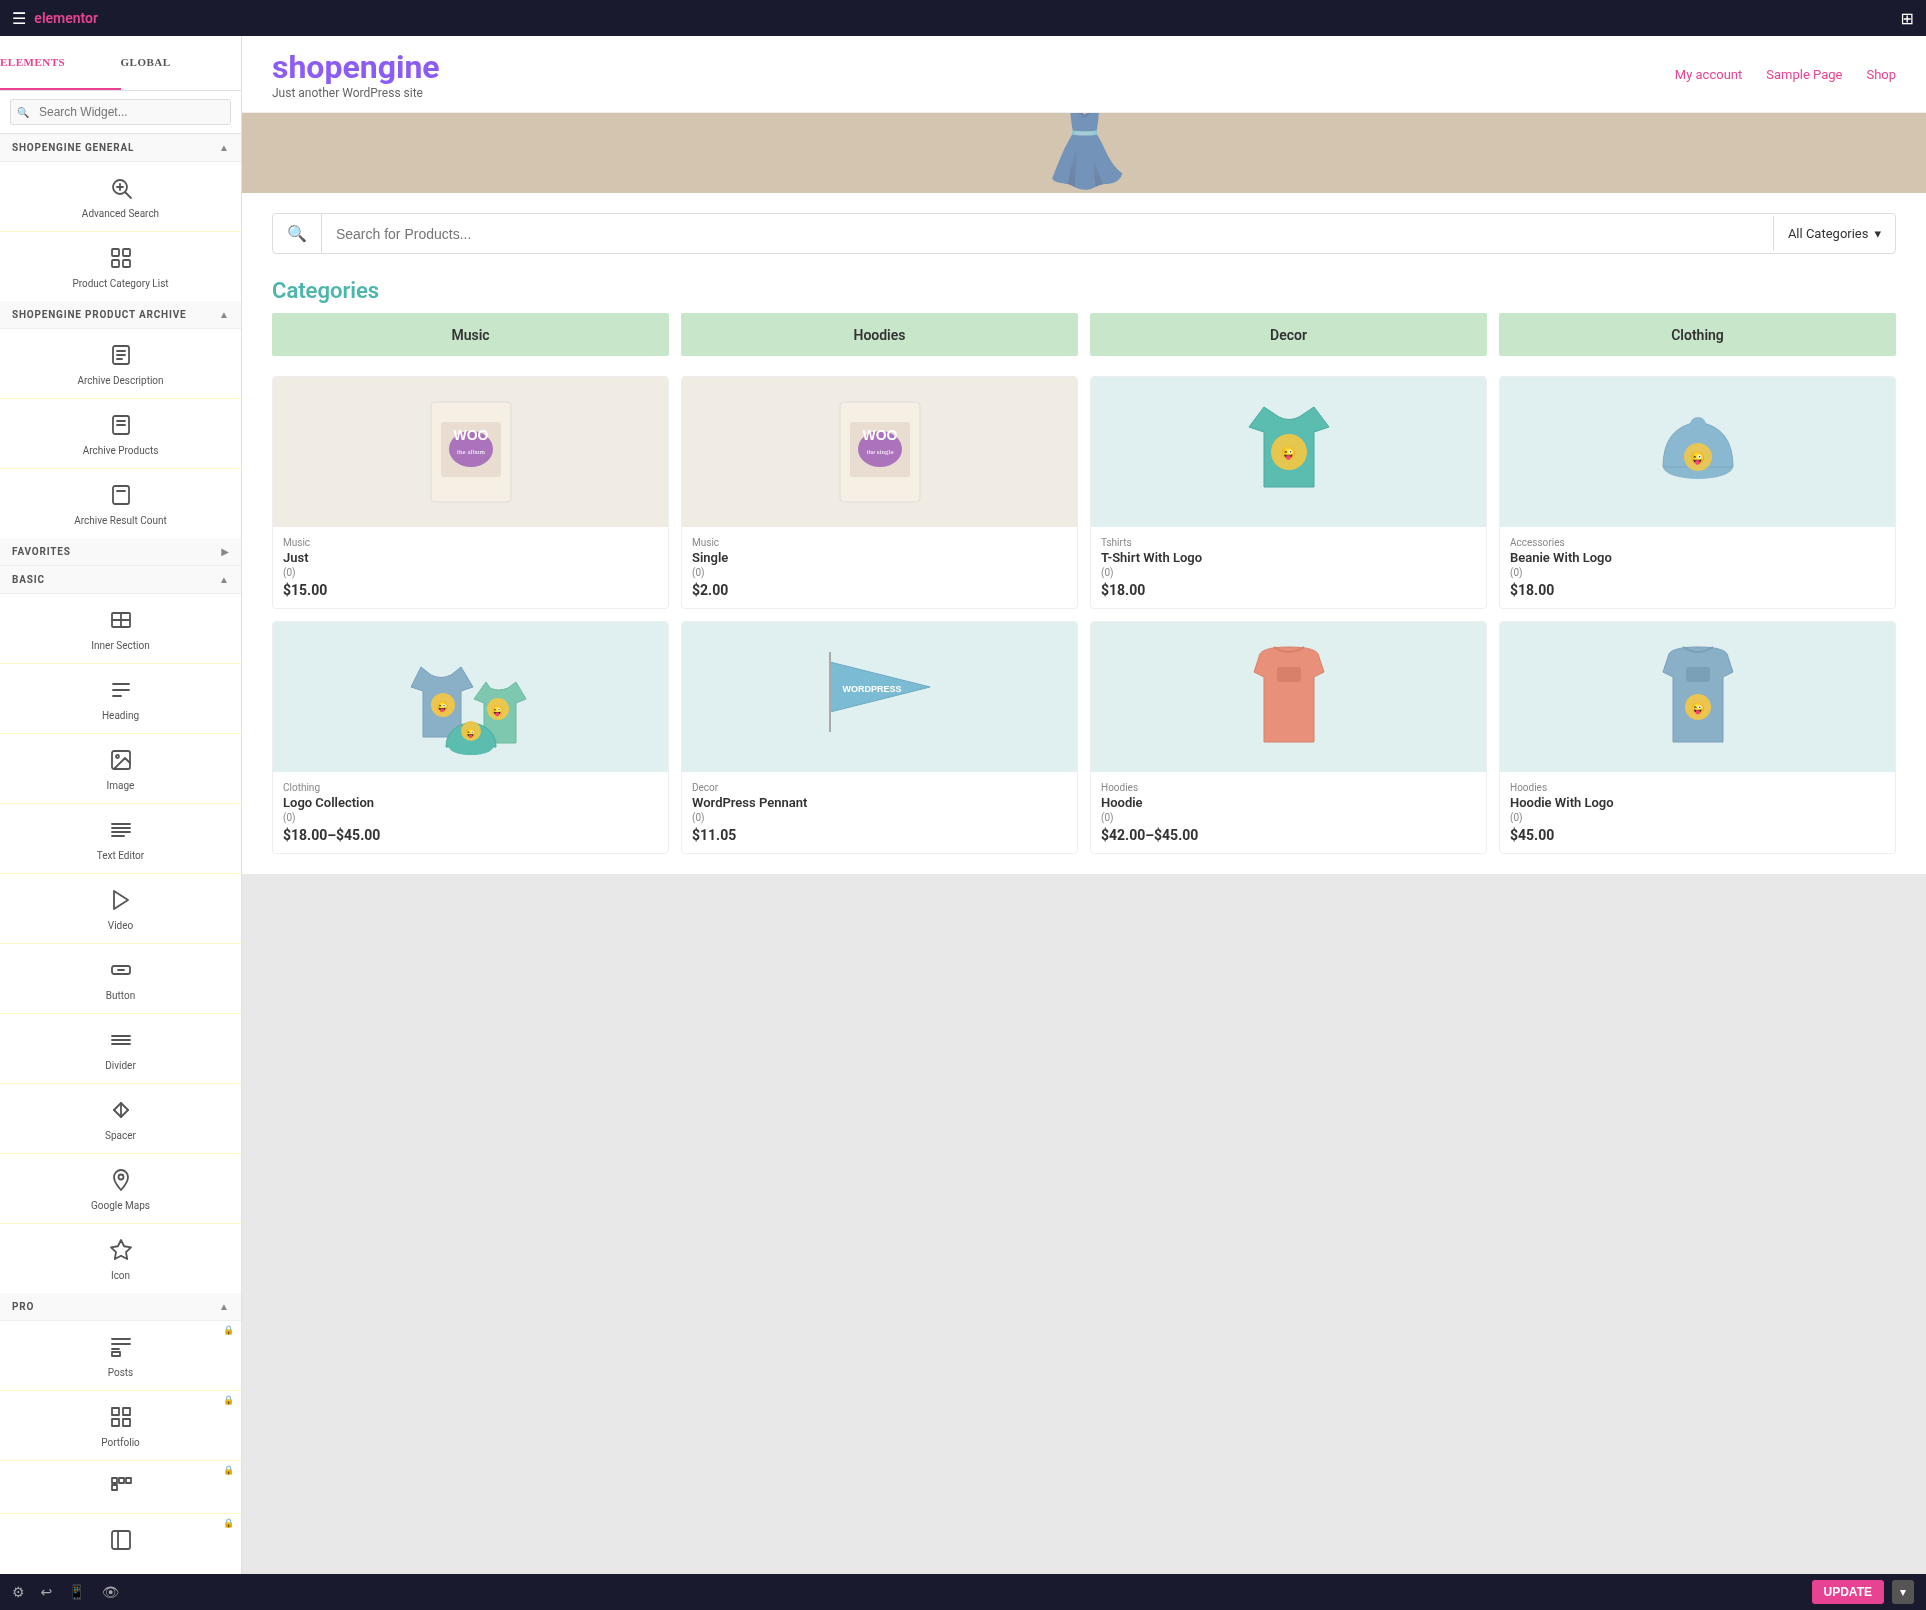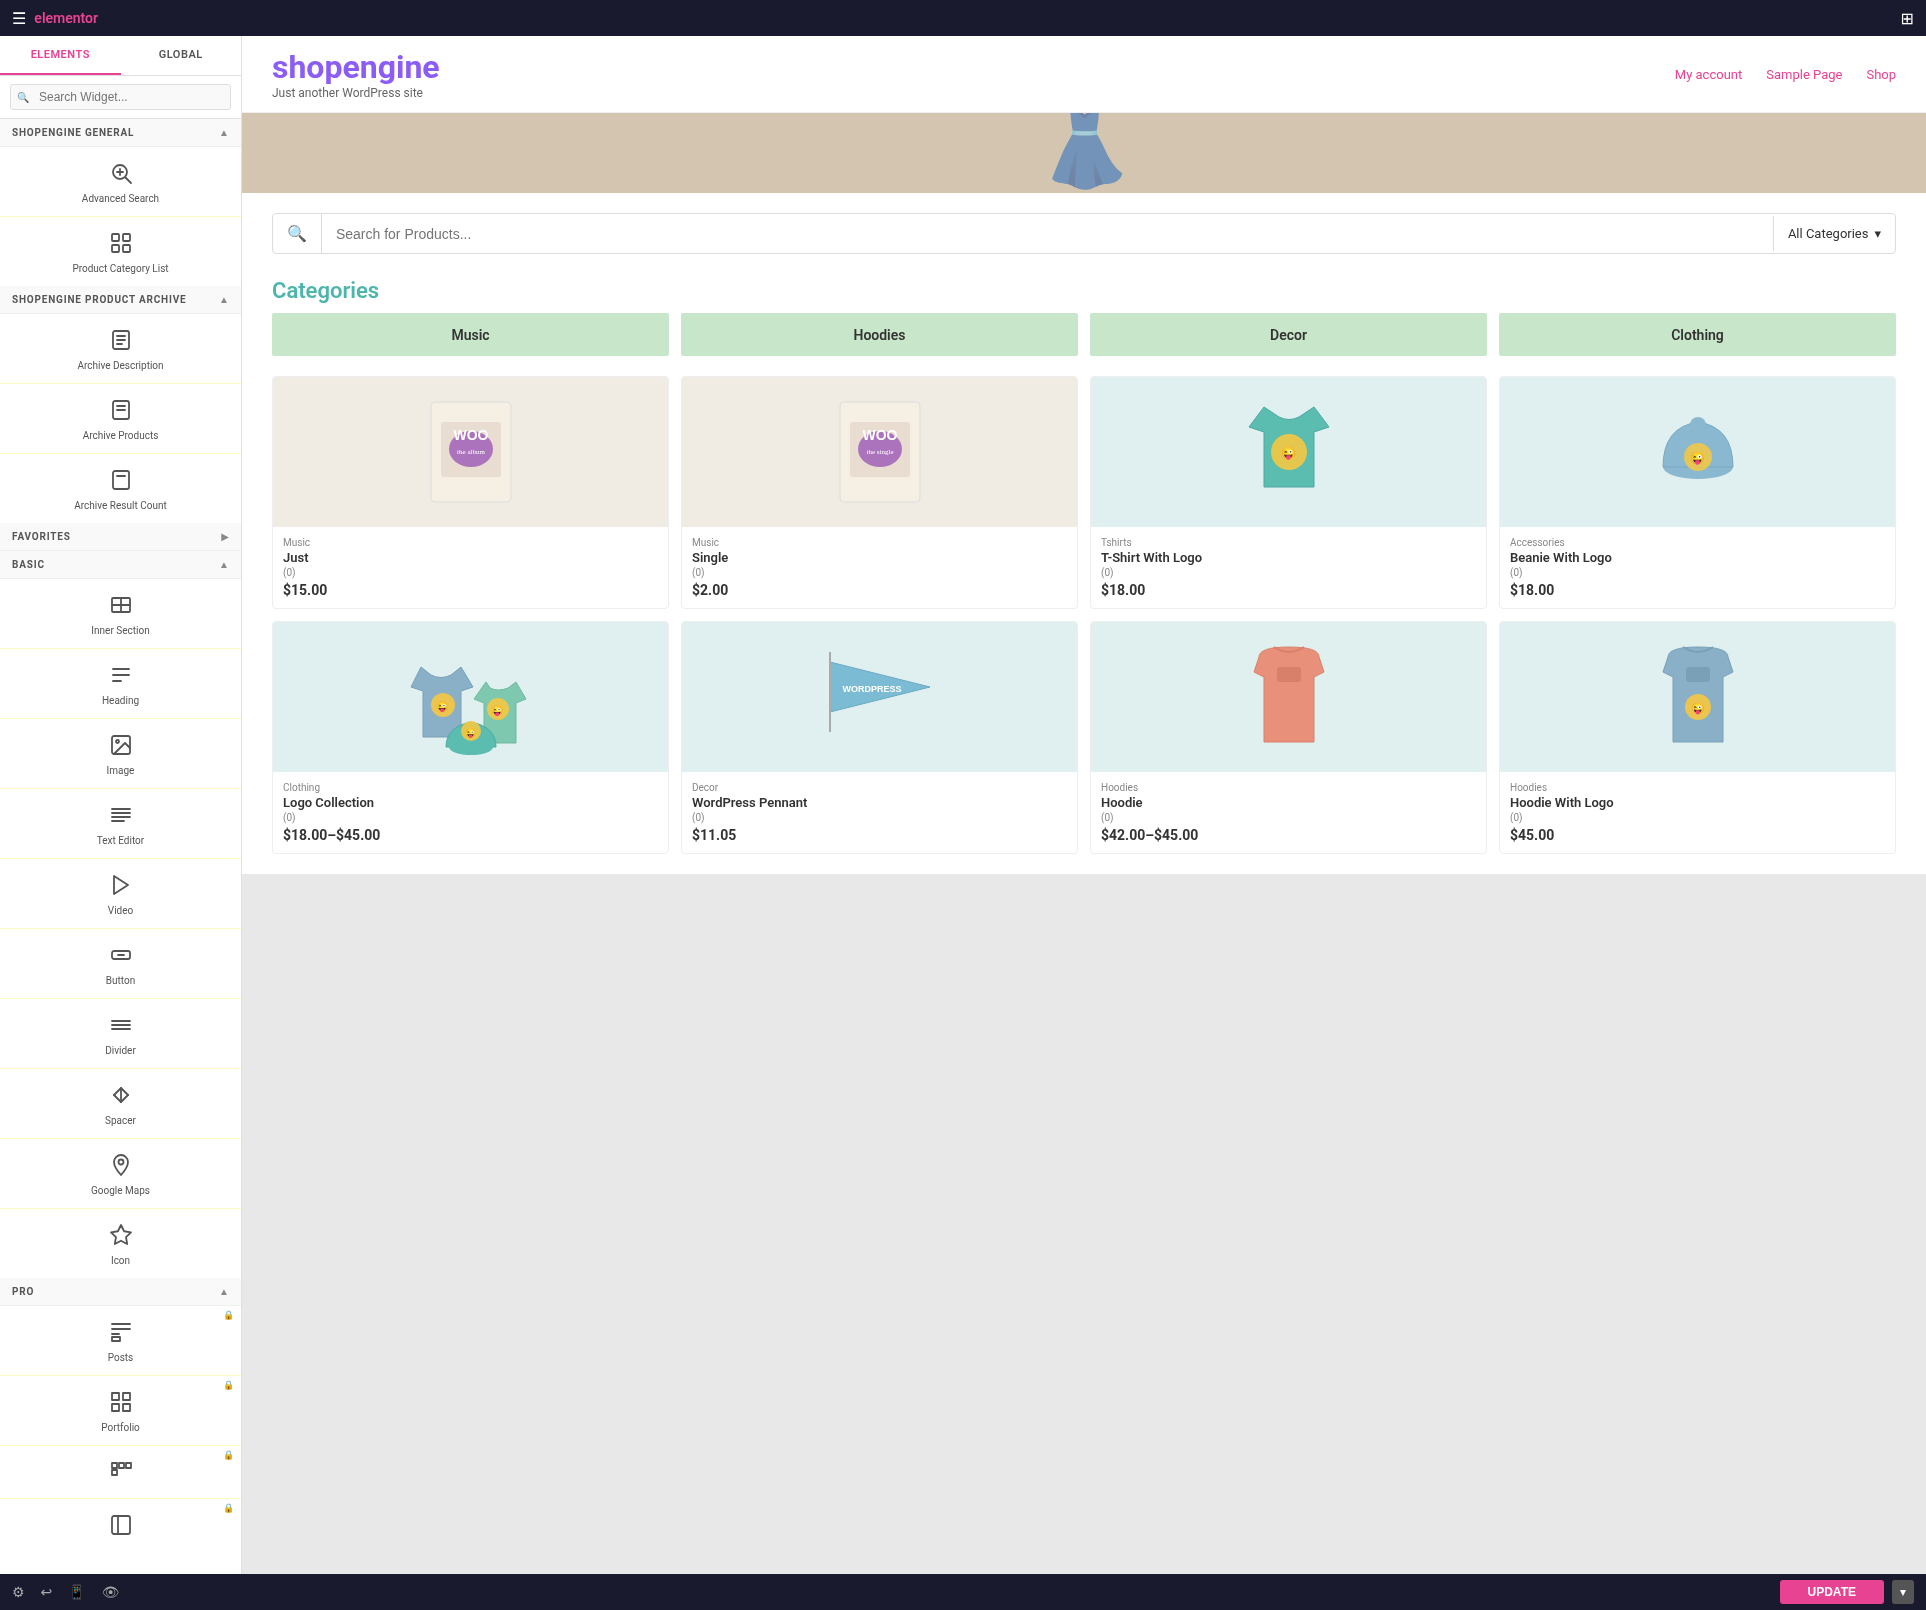--- a/index.html
+++ b/index.html
@@ -11,21 +11,21 @@
     .hamburger { color: #fff; font-size: 16px; cursor: pointer; }
     .elementor-logo { color: #e84393; font-size: 14px; font-weight: 600; }
     .grid-icon { color: #fff; font-size: 16px; cursor: pointer; }
 
     
     .main-layout { display: flex; flex: 1; overflow: hidden; }
 
     
     .sidebar { width: 242px; background: #fff; display: flex; flex-direction: column; border-right: 1px solid #e0e0e0; overflow: hidden; flex-shrink: 0; }
     .sidebar-tabs { display: flex; border-bottom: 1px solid #e0e0e0; flex-shrink: 0; }
-    .sidebar-tab { flex: 1; padding: 12px 0; text-align: center; font-size: 11px; font-weight: 600; color: #555; cursor: pointer; text-transform: uppercase; letter-spacing: 0.5px; }
+    .sidebar-tab { flex: 1; padding: 20px 0; text-align: left; font-size: 11px; font-weight: 600; color: #555; cursor: pointer; text-transform: uppercase; letter-spacing: 0.5px; font-family: Liberation Serif, serif; }
     .sidebar-tab.active { color: #e84393; border-bottom: 2px solid #e84393; }
     .search-box { padding: 8px 10px; border-bottom: 1px solid #e0e0e0; flex-shrink: 0; }
     .search-input { width: 100%; padding: 5px 10px 5px 28px; border: 1px solid #ddd; border-radius: 3px; font-size: 12px; color: #666; background: #f9f9f9; }
     .search-wrap { position: relative; }
     .search-wrap::before { content: '🔍'; position: absolute; left: 7px; top: 50%; transform: translateY(-50%); font-size: 10px; }
 
     .sidebar-content { overflow-y: auto; flex: 1; }
     .section-header { display: flex; align-items: center; justify-content: space-between; padding: 8px 12px; background: #f9f9f9; border-bottom: 1px solid #eee; cursor: pointer; }
     .section-title { font-size: 10px; font-weight: 700; color: #555; text-transform: uppercase; letter-spacing: 0.8px; }
     .section-arrow { font-size: 10px; color: #888; }
@@ -79,21 +79,21 @@
     .product-category { font-size: 10px; color: #888; margin-bottom: 2px; }
     .product-name { font-size: 13px; font-weight: 600; color: #333; margin-bottom: 2px; }
     .product-reviews { font-size: 10px; color: #888; margin-bottom: 4px; }
     .product-price { font-size: 14px; font-weight: 700; color: #333; }
 
     
     .bottom-toolbar { background: #1a1a2e; height: 36px; display: flex; align-items: center; justify-content: space-between; padding: 0 12px; flex-shrink: 0; }
     .toolbar-left { display: flex; align-items: center; gap: 16px; }
     .toolbar-icon { color: #aaa; font-size: 14px; cursor: pointer; }
     .toolbar-right { display: flex; align-items: center; gap: 8px; }
-    .update-btn { background: #e84393; color: #fff; border: none; padding: 5px 28px; border-radius: 3px; font-size: 12px; font-weight: 600; cursor: pointer; }
+    .update-btn { background: #e84393; color: #fff; border: none; padding: 5px 12px; border-radius: 3px; font-size: 12px; font-weight: 600; cursor: pointer; }
     .arrow-btn { background: #555; color: #fff; border: none; padding: 5px 8px; border-radius: 3px; font-size: 12px; cursor: pointer; }
 
     
     .icon-svg { width: 24px; height: 24px; fill: none; stroke: currentColor; stroke-width: 1.8; stroke-linecap: round; stroke-linejoin: round; }
 
     
     .img-woo-album { background: #f0ece4; display: flex; align-items: center; justify-content: center; }
     .img-woo-single { background: #f0ece4; display: flex; align-items: center; justify-content: center; }
     .img-tshirt { background: #e0eff0; display: flex; align-items: center; justify-content: center; }
     .img-beanie { background: #e0eff0; display: flex; align-items: center; justify-content: center; }

